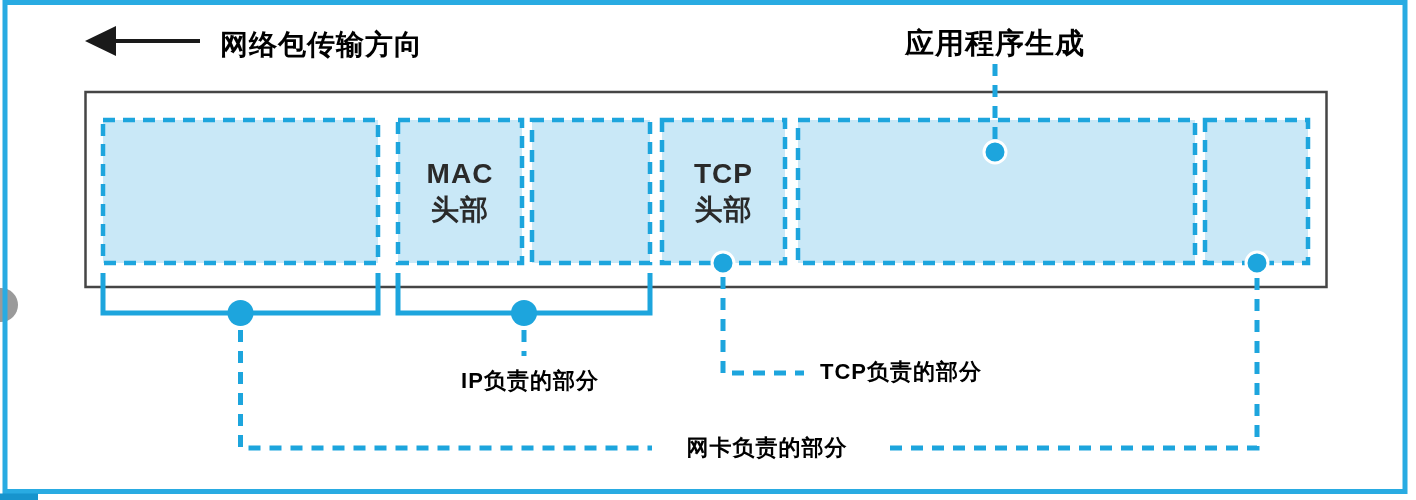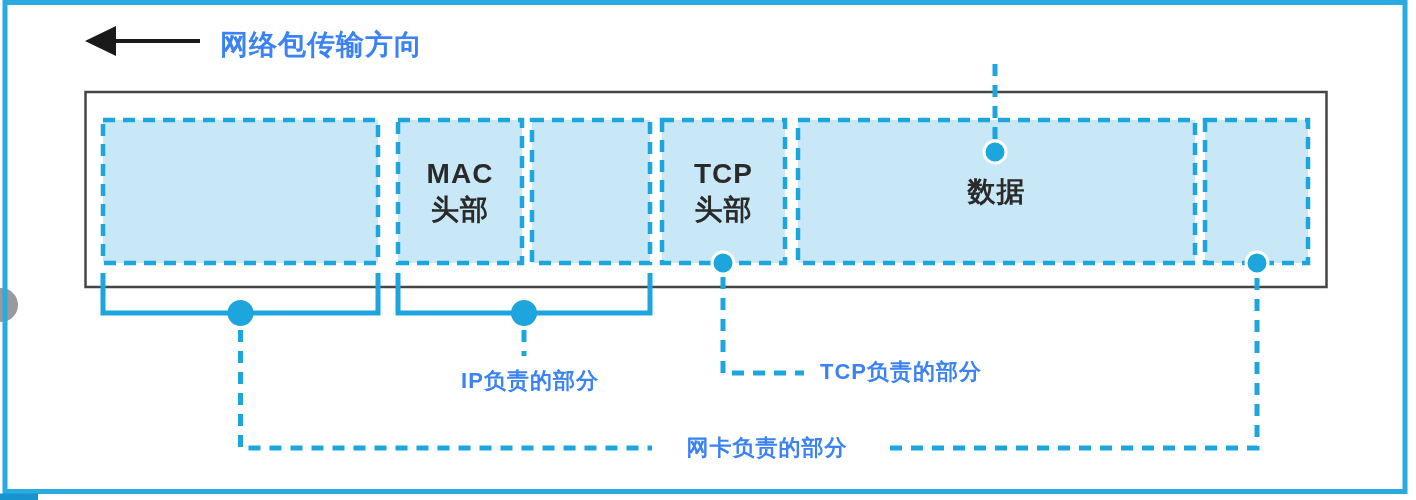--- a/index.html
+++ b/index.html
@@ -6,21 +6,21 @@
   .canvas{
     position:relative;
     width:1416px;height:500px;
     background:#ffffff;
     overflow:hidden;
     font-family:"Liberation Sans", sans-serif;
   }
   .gfx{position:absolute;left:0;top:0;width:1416px;height:500px;}
   .lbl{
     position:absolute;
-    color:#3b82f6;
+    color:#000000;
     font-weight:600;
     white-space:pre-line;
     line-height:1.28;
   }
   .title{font-size:28px;font-weight:700;letter-spacing:1px;}
   .field-label{
     display:flex;align-items:center;justify-content:center;
     text-align:center;font-size:28px;letter-spacing:1px;color:#2a2a2a;
   }
   .field-label.left{justify-content:flex-start;text-align:left;}
@@ -65,24 +65,24 @@
 
     <circle cx="723" cy="263" r="11" fill="#1da5dd" stroke="#ffffff" stroke-width="3"></circle>
     <path d="M723,277 V373 H804" fill="none" stroke="#1da5dd" stroke-width="5" stroke-dasharray="12 9"></path>
 
     <path d="M240.5,330 V448 H652" fill="none" stroke="#1da5dd" stroke-width="5" stroke-dasharray="12 9"></path>
     <circle cx="1257" cy="263" r="11" fill="#1da5dd" stroke="#ffffff" stroke-width="3"></circle>
     <path d="M890,448 H1257 V277" fill="none" stroke="#1da5dd" stroke-width="5" stroke-dasharray="12 9"></path>
   </svg>
 
   <div class="lbl title" style="left:220px;top:27px;">网络包传输方向</div>
+  <div class="lbl title center" style="left:895px;top:28px;width:200px;height:32px;font-size:29px;">应用程序生成</div>
 
   <div class="lbl field-label" style="left:398px;top:120px;width:124px;height:143px;">MAC
 头部</div>
   <div class="lbl field-label" style="left:662px;top:120px;width:123px;height:143px;">TCP
 头部</div>
-  <div class="lbl field-label" style="left:798px;top:120px;width:397px;height:143px;">数据</div>
 
   <div class="lbl part-label center" style="left:424px;top:364px;width:212px;height:34px;">IP负责的部分</div>
   <div class="lbl part-label" style="left:820px;top:358px;">TCP负责的部分</div>
   <div class="lbl part-label center" style="left:660px;top:431px;width:214px;height:34px;text-align:right;">网卡负责的部分</div>
 
 </div>
 
 </body></html>

